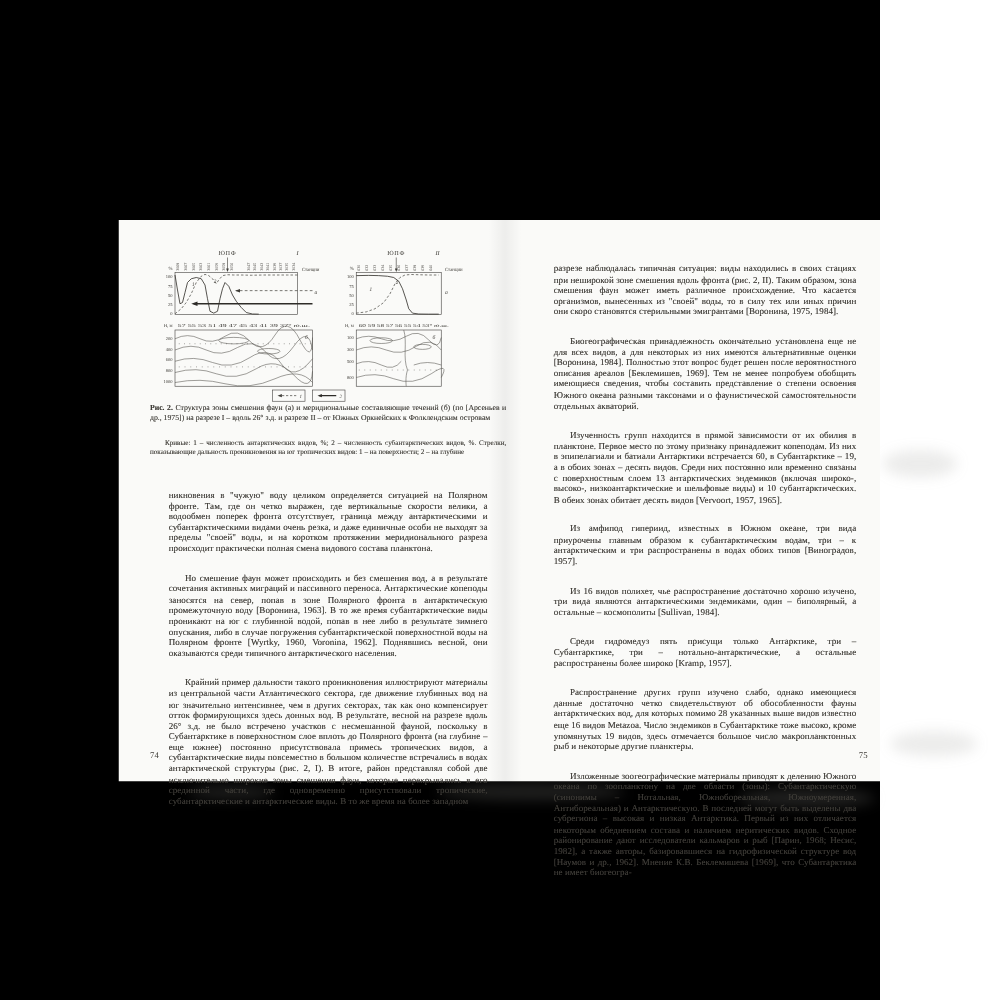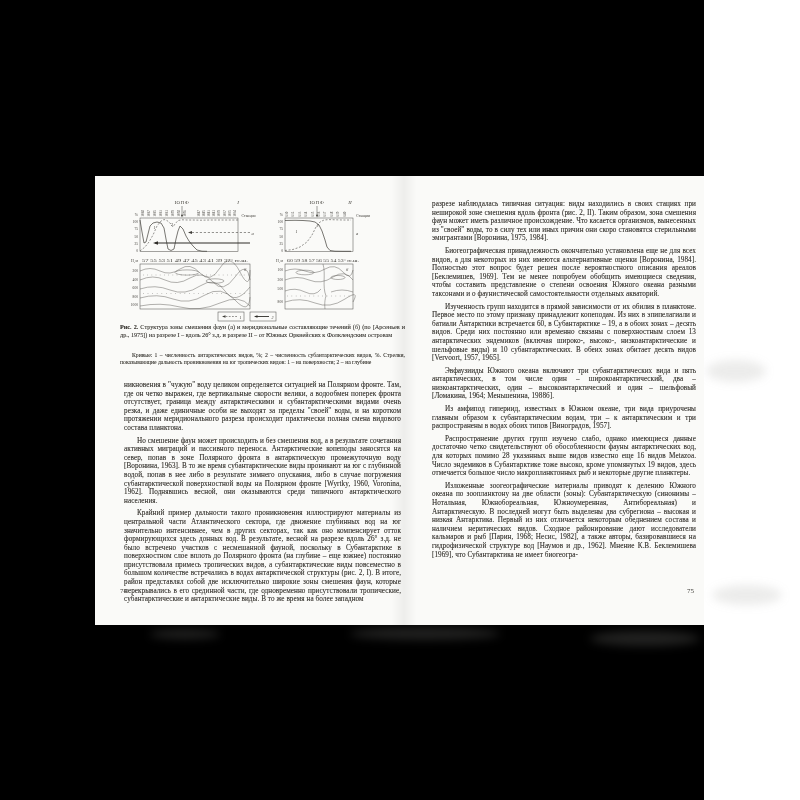--- a/index.html
+++ b/index.html
@@ -15,39 +15,39 @@
     position:absolute;left:95px;top:176px;width:609px;height:449px;
     background:#fafaf8;color:#3f3d38;
   }
   #gutter{
     position:absolute;left:296px;top:0;width:26px;height:449px;
     background:linear-gradient(to right,rgba(0,0,0,0),rgba(0,0,0,0.05),rgba(0,0,0,0));
   }
   .para{
     text-align:justify;
     font-size:7.2px;line-height:8.6px;
-    margin:4px;
+    margin:15px;
     letter-spacing:0.05px;
     text-shadow:0 0 0.35px rgba(63,61,56,0.55);
   }
   .para.ind{text-indent:13px;}
   #left-body{position:absolute;left:25px;top:201px;width:285px;}
   #right-body{position:absolute;left:333px;top:20px;width:272px;}
   #caption-main{
     position:absolute;left:25px;top:147px;width:285px;
     font-size:6.2px;line-height:7.6px;text-align:justify;
     text-shadow:0 0 0.3px rgba(63,61,56,0.5);
   }
   #caption-main .cap-label{font-weight:bold;}
   #caption-notes{
     position:absolute;left:25px;top:176px;width:285px;
     font-size:5.7px;line-height:6.9px;text-align:justify;text-indent:12px;
     text-shadow:0 0 0.3px rgba(63,61,56,0.5);
   }
-  .pagenum{position:absolute;top:411px;font-size:7px;}
+  .pagenum{position:absolute;top:424px;font-size:7px;}
   #pagenum-left{left:25px;}
   #pagenum-right{left:592px;}
   #figure-svg{position:absolute;left:0;top:0;}
   .smudge{position:absolute;border-radius:50%;filter:blur(5px);}
   .smudge.dark{background:rgba(150,150,145,0.22);}
   .smudge.light{background:rgba(120,120,115,0.14);}
 </style>
 </head>
 <body>
 
@@ -210,19 +210,20 @@
     <p class="para">никновения в "чужую" воду целиком определяется ситуацией на Полярном фронте. Там, где он четко выражен, где вертикальные скорости велики, а водообмен поперек фронта отсутствует, граница между антарктическими и субантарктическими видами очень резка, и даже единичные особи не выходят за пределы "своей" воды, и на коротком протяжении меридионального разреза происходит практически полная смена видового состава планктона.</p>
     <p class="para ind">Но смешение фаун может происходить и без смешения вод, а в результате сочетания активных миграций и пассивного переноса. Антарктические копеподы заносятся на север, попав в зоне Полярного фронта в антарктическую промежуточную воду [Воронина, 1963]. В то же время субантарктические виды проникают на юг с глубинной водой, попав в нее либо в результате зимнего опускания, либо в случае погружения субантарктической поверхностной воды на Полярном фронте [Wyrtky, 1960, Voronina, 1962]. Поднявшись весной, они оказываются среди типичного антарктического населения.</p>
     <p class="para ind">Крайний пример дальности такого проникновения иллюстрируют материалы из центральной части Атлантического сектора, где движение глубинных вод на юг значительно интенсивнее, чем в других секторах, так как оно компенсирует отток формирующихся здесь донных вод. В результате, весной на разрезе вдоль 26° з.д. не было встречено участков с несмешанной фауной, поскольку в Субантарктике в поверхностном слое вплоть до Полярного фронта (на глубине – еще южнее) постоянно присутствовала примесь тропических видов, а субантарктические виды повсеместно в большом количестве встречались в водах антарктической структуры (рис. 2, I). В итоге, район представлял собой две исключительно широкие зоны смешения фаун, которые перекрывались в его срединной части, где одновременно присутствовали тропические, субантарктические и антарктические виды. В то же время на более западном</p>
   </div>
   <div class="pagenum" id="pagenum-left">74</div>
 
   <div id="right-body">
     <p class="para">разрезе наблюдалась типичная ситуация: виды находились в своих стациях при неширокой зоне смешения вдоль фронта (рис. 2, II). Таким образом, зона смешения фаун может иметь различное происхождение. Что касается организмов, вынесенных из "своей" воды, то в силу тех или иных причин они скоро становятся стерильными эмигрантами [Воронина, 1975, 1984].</p>
     <p class="para ind">Биогеографическая принадлежность окончательно установлена еще не для всех видов, а для некоторых из них имеются альтернативные оценки [Воронина, 1984]. Полностью этот вопрос будет решен после вероятностного описания ареалов [Беклемишев, 1969]. Тем не менее попробуем обобщить имеющиеся сведения, чтобы составить представление о степени освоения Южного океана разными таксонами и о фаунистической самостоятельности отдельных акваторий.</p>
     <p class="para ind">Изученность групп находится в прямой зависимости от их обилия в планктоне. Первое место по этому признаку принадлежит копеподам. Из них в эпипелагиали и батиали Антарктики встречается 60, в Субантарктике – 19, а в обоих зонах – десять видов. Среди них постоянно или временно связаны с поверхностным слоем 13 антарктических эндемиков (включая широко-, высоко-, низкоантарктические и шельфовые виды) и 10 субантарктических. В обеих зонах обитает десять видов [Vervoort, 1957, 1965].</p>
-    <p class="para ind">Эвфаузииды Южного океана включают три субантарктических вида и пять антарктических, в том числе один – широкоантарктический, два – низкоантарктических, один – высокоантарктический и один – шельфовый [Ломакина, 1964; Меньшенина, 1988б].</p>
     <p class="para ind">Из амфипод гипериид, известных в Южном океане, три вида приурочены главным образом к субантарктическим водам, три – к антарктическим и три распространены в водах обоих типов [Виноградов, 1957].</p>
+    <p class="para ind">Из 16 видов полихет, чье распространение достаточно хорошо изучено, три вида являются антарктическими эндемиками, один – биполярный, а остальные – космополиты [Sullivan, 1984].</p>
+    <p class="para ind">Среди гидромедуз пять присущи только Антарктике, три – Субантарктике, три – нотально-антарктические, а остальные распространены более широко [Kramp, 1957].</p>
     <p class="para ind">Распространение других групп изучено слабо, однако имеющиеся данные достаточно четко свидетельствуют об обособленности фауны антарктических вод, для которых помимо 28 указанных выше видов известно еще 16 видов Metazoa. Число эндемиков в Субантарктике тоже высоко, кроме упомянутых 19 видов, здесь отмечается большое число макропланктонных рыб и некоторые другие планктеры.</p>
     <p class="para ind">Изложенные зоогеографические материалы приводят к делению Южного океана по зоопланктону на две области (зоны): Субантарктическую (синонимы – Нотальная, Южнобореальная, Южноумеренная, Антибореальная) и Антарктическую. В последней могут быть выделены два субрегиона – высокая и низкая Антарктика. Первый из них отличается некоторым обеднением состава и наличием неритических видов. Сходное районирование дают исследователи кальмаров и рыб [Парин, 1968; Несис, 1982], а также авторы, базировавшиеся на гидрофизической структуре вод [Наумов и др., 1962]. Мнение К.В. Беклемишева [1969], что Субантарктика не имеет биогеогра-</p>
   </div>
   <div class="pagenum" id="pagenum-right">75</div>
 </div>
 
 </body></html>

